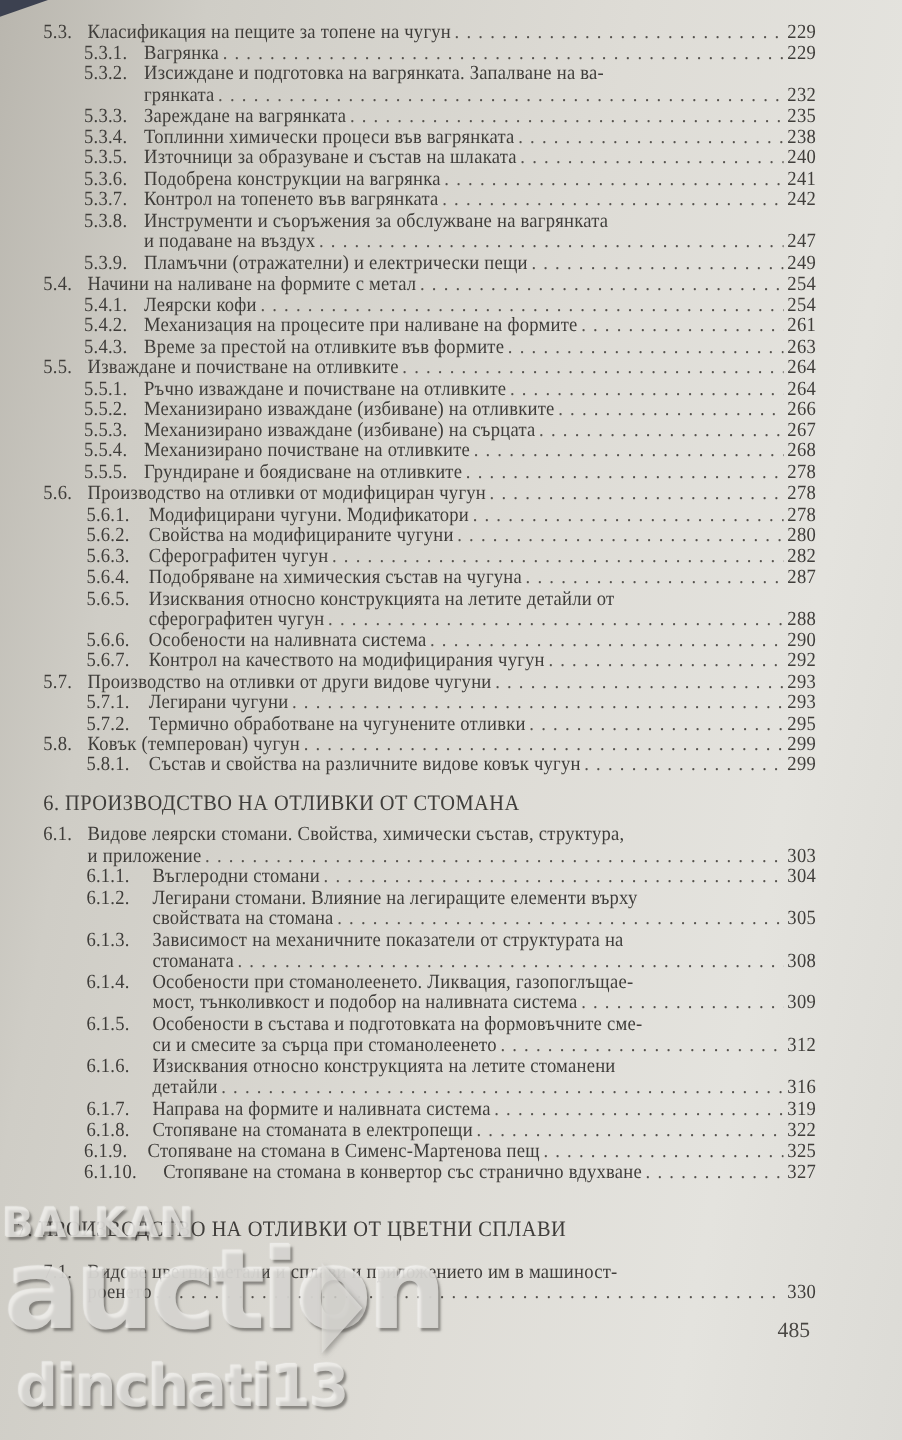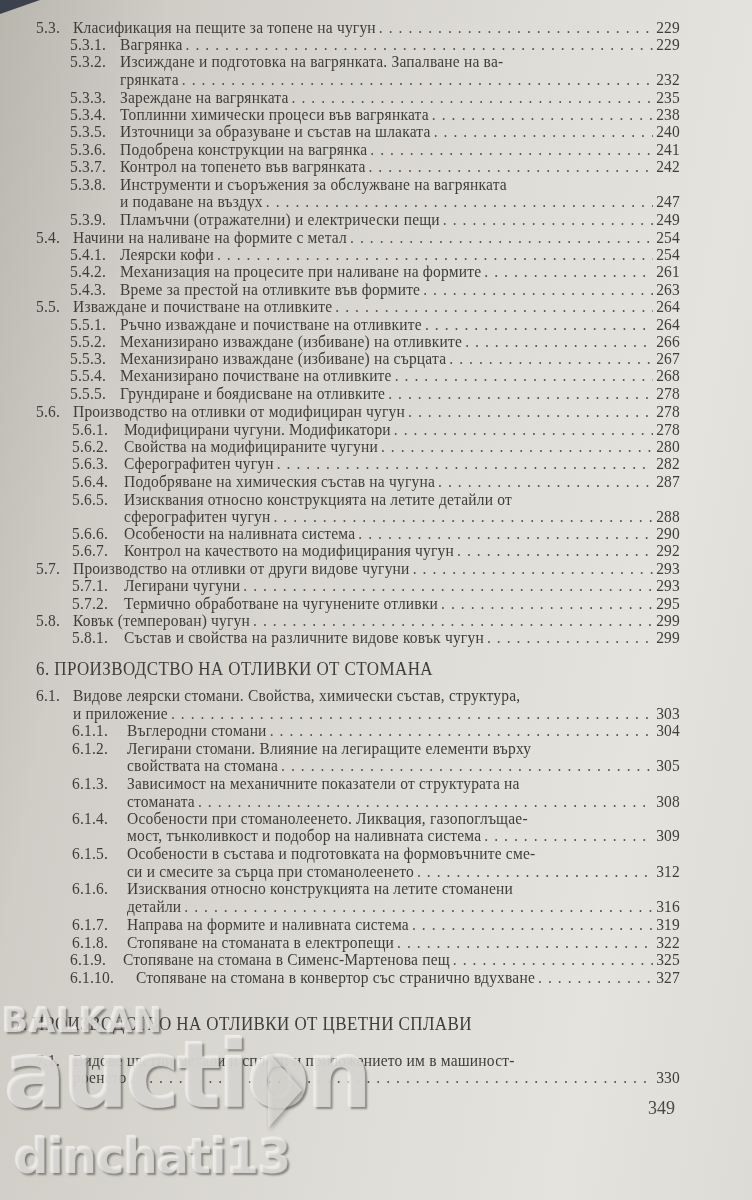--- a/index.html
+++ b/index.html
@@ -352,18 +352,18 @@
       <span class="num" style="width: 37px;">7.1.</span>
       <span class="title">Видове цветни метали и сплави и приложението им в машиност-</span>
     </div>
     <div class="row" style="left: 73px; top: 1068px; width: 607px;">
       <span class="title">роенето</span>
       <span class="dots">........................................................................................................................</span>
       <span class="page">330</span>
     </div>
   </div>
 
-<div class="footer-page">349</div>
+<div class="footer-page">485</div>
 
 <div class="wm wm-balkan">BALKAN</div>
 <div class="wm wm-auction">auction</div>
 <div class="wm-play"></div>
 <div class="wm wm-user">dinchati13</div>
 
 </body></html>

